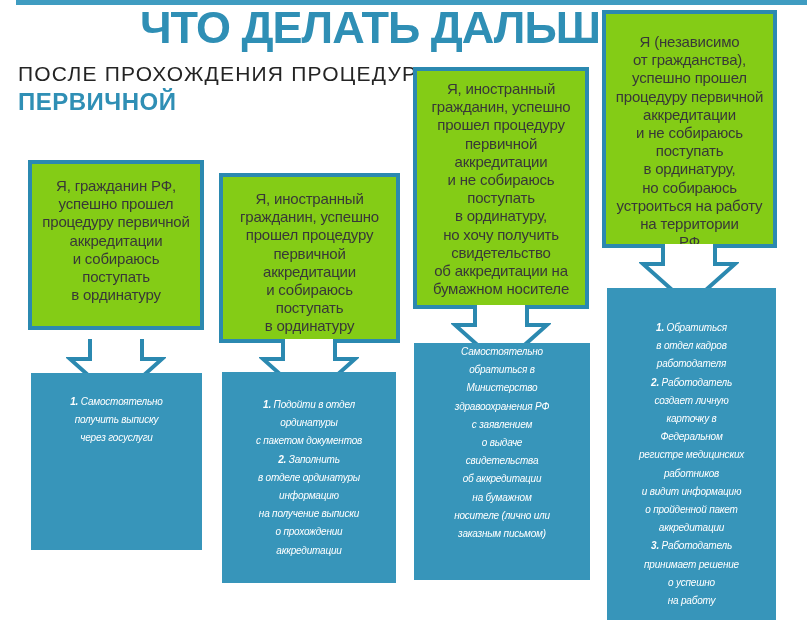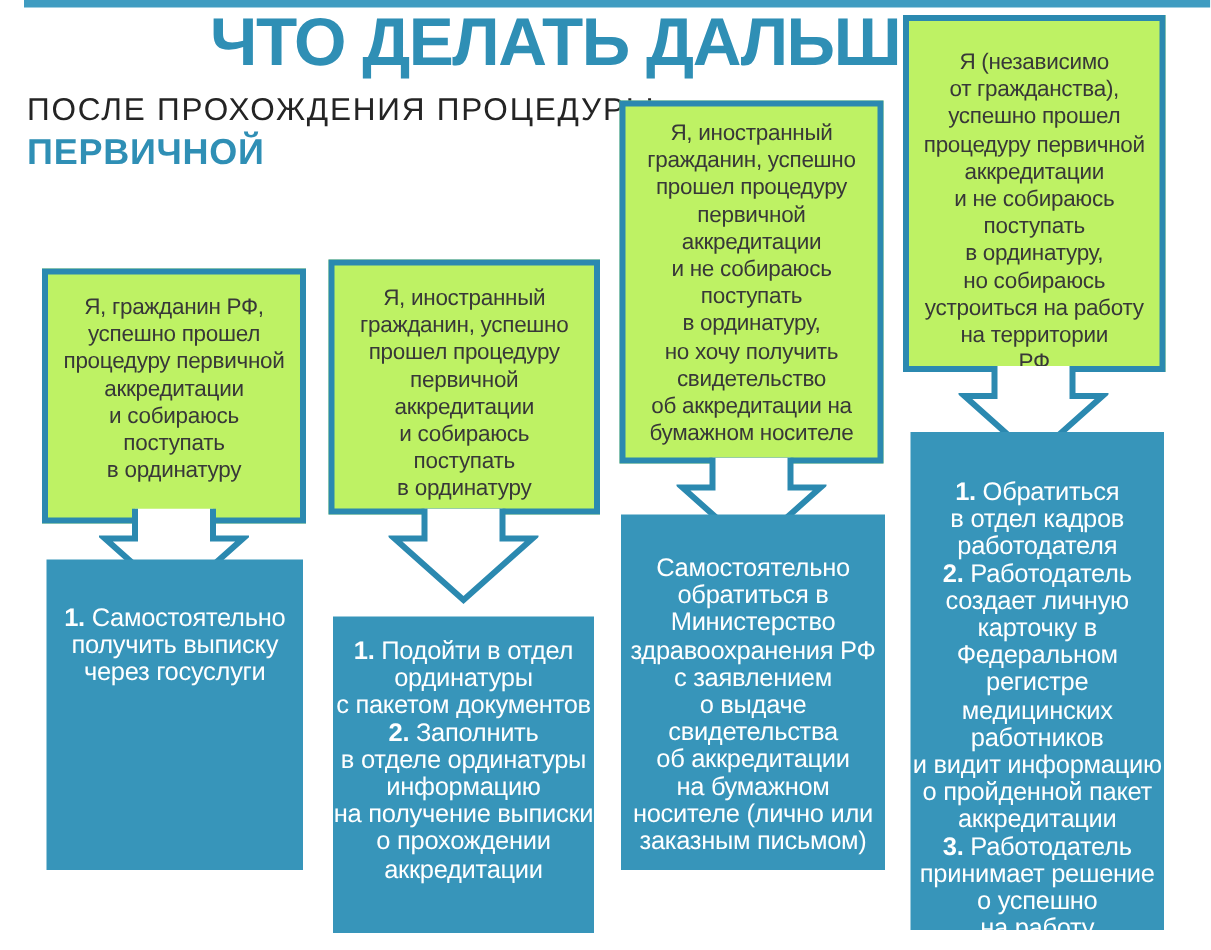--- a/index.html
+++ b/index.html
@@ -14,41 +14,41 @@
   }
   .subtitle{
     position:absolute;left:18px;top:62px;
     font-size:21px;font-weight:400;color:#242424;letter-spacing:1.2px;white-space:nowrap;
   }
   .accent{position:absolute;left:18px;font-size:24px;font-weight:700;color:#2f8fb5;letter-spacing:0.5px;white-space:nowrap;}
   .accent1{top:88px;}
   .accent2{top:125px;}
 
   .white-box{
-    position:absolute;background:#bef264;border:4px solid #2b89b0;box-sizing:border-box;
+    position:absolute;background:#84cc16;border:4px solid #2b89b0;box-sizing:border-box;
     text-align:center;color:#383838;
   }
   .condition{
     white-space:pre-line;font-size:15px;line-height:18.2px;letter-spacing:-0.2px;
   }
-  .col1-white{left:28px;top:179px;width:176px;height:170px;padding-top:13px;}
+  .col1-white{left:28px;top:160px;width:176px;height:170px;padding-top:13px;}
   .col2-white{left:219px;top:173px;width:181px;height:170px;padding-top:13px;}
   .col3-white{left:413px;top:67px;width:176px;height:242px;padding-top:9px;}
   .col4-white{left:602px;top:10px;width:175px;height:238px;padding-top:19px;}
 
   .teal-box{
     position:absolute;background:#3795ba;box-sizing:border-box;
     text-align:center;color:#ffffff;
   }
-  .step{white-space:normal;font-size:17px;line-height:18.2px;letter-spacing:-0.2px;}
+  .step{white-space:normal;font-size:10px;line-height:18.2px;letter-spacing:-0.2px;font-style:italic;}
   .step-text{white-space:pre-line;}
   .step-num{font-weight:700;}
-  .col1-teal{left:31px;top:373px;width:171px;height:207px;padding-top:30px;}
-  .col2-teal{left:222px;top:372px;width:174px;height:211px;padding-top:14px;margin-top:39px;}
-  .col3-teal{left:414px;top:343px;width:176px;height:237px;padding-top:27px;}
+  .col1-teal{left:31px;top:373px;width:171px;height:177px;padding-top:20px;}
+  .col2-teal{left:222px;top:372px;width:174px;height:211px;padding-top:24px;}
+  .col3-teal{left:414px;top:343px;width:176px;height:237px;}
   .col4-teal{left:607px;top:288px;width:169px;height:332px;padding-top:31px;}
 
   .arrow{position:absolute;display:block;}
   .arrow1{left:66px;top:339px;width:100px;height:64px;}
   .arrow2{left:259px;top:339px;width:100px;height:64px;}
   .arrow3{left:451px;top:305px;width:100px;height:64px;}
   .arrow4{left:639px;top:244px;width:100px;height:64px;}
 </style>
 </head>
 <body>

